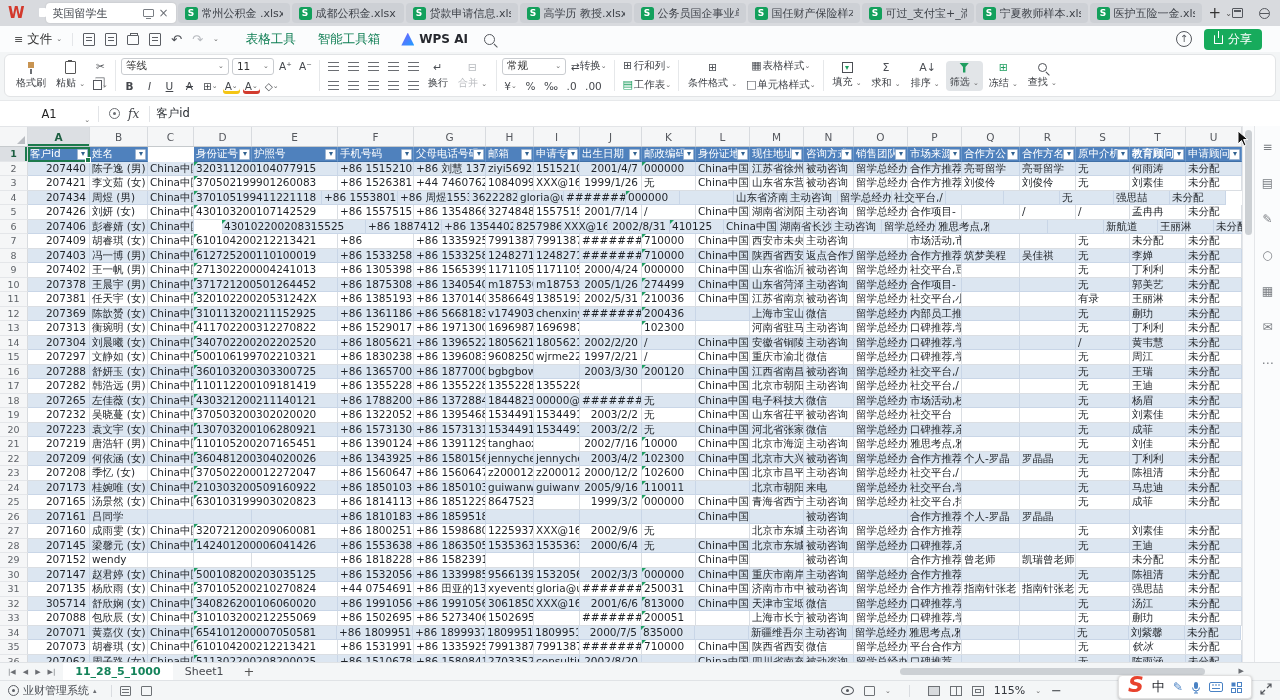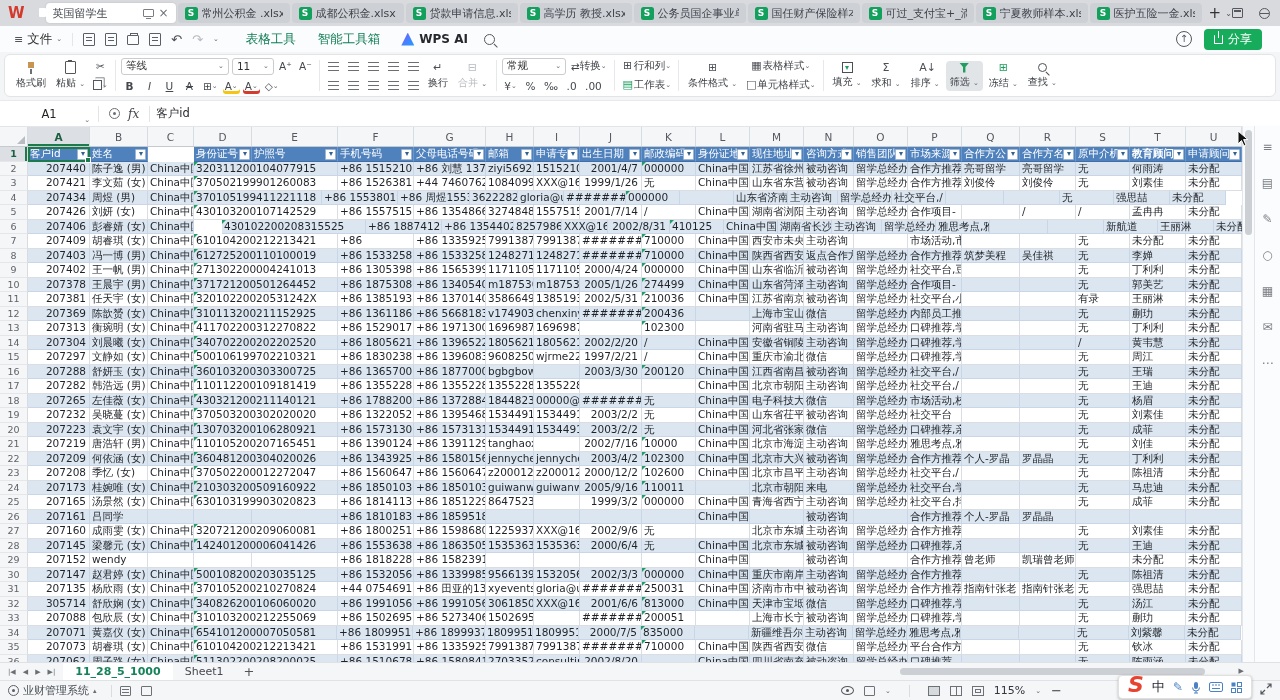--- a/index.html
+++ b/index.html
@@ -1262,21 +1262,21 @@
             <div class="cell num" style="width: 62px;">#########</div>
             <div class="cell tri" style="width: 54px;">710000</div>
             <div class="cell" style="width: 54px;">China中国</div>
             <div class="cell" style="width: 54px;">陕西省西安</div>
             <div class="cell" style="width: 50px;">微信</div>
             <div class="cell" style="width: 54px;">留学总经办</div>
             <div class="cell" style="width: 54px;">平台合作方</div>
             <div class="cell" style="width: 58px;"></div>
             <div class="cell" style="width: 56px;"></div>
             <div class="cell" style="width: 54px;">无</div>
-            <div class="cell" style="width: 56px;">钦冰</div>
+            <div class="cell" style="width: 56px; font-style: italic;">钦冰</div>
             <div class="cell" style="width: 56px;">未分配</div>
           </div>
           <div class="grow band">
             <div class="rn">36</div>
             <div class="cell num" style="width: 62px;">207062</div>
             <div class="cell" style="width: 58px;">周子路 (女)</div>
             <div class="cell" style="width: 46px;">China中国</div>
             <div class="cell spill tri" style="width: 144px;">511302200208200025</div>
             <div class="cell" style="width: 76px;">+86 15106786</div>
             <div class="cell" style="width: 72px;">+86 1580841090</div>

